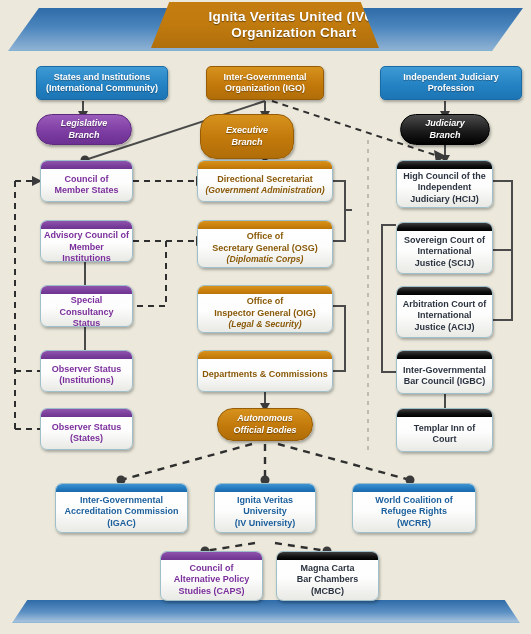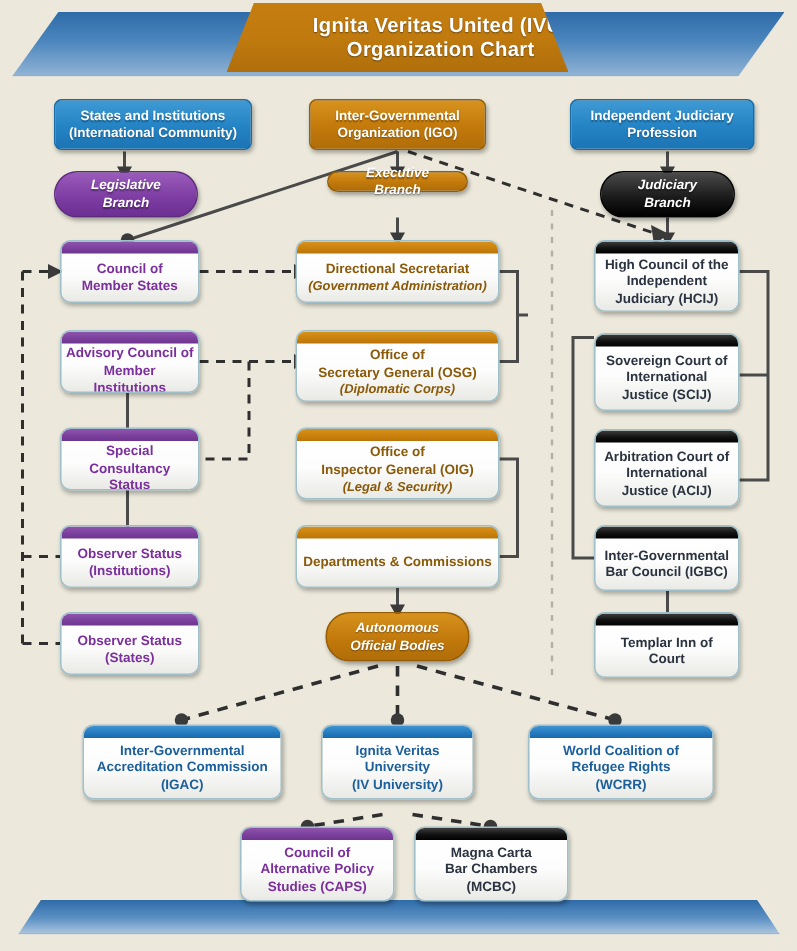--- a/index.html
+++ b/index.html
@@ -186,34 +186,34 @@
       <div>States and Institutions</div>
       <div>(International Community)</div>
     </div>
   </div>
   <div class="srcbox s-orange" style="left:206px;top:66px;width:118px;height:34px;">
     <div>
       <div>Inter-Governmental</div>
       <div>Organization (IGO)</div>
     </div>
   </div>
-  <div class="srcbox s-blue" style="left:380px;top:66px;width:123px;height:34px;">
+  <div class="srcbox s-blue" style="left:380px;top:66px;width:142px;height:34px;">
     <div>
       <div>Independent Judiciary</div>
       <div>Profession</div>
     </div>
   </div>
 
   <div class="pill p-purple" style="left:36px;top:114px;width:96px;height:31px;">
     <div>
       <div>Legislative</div>
       <div>Branch</div>
     </div>
   </div>
-  <div class="pill p-orange" style="left:218px;top:114px;width:94px;height:14px;">
+  <div class="pill p-orange" style="left:200px;top:114px;width:94px;height:45px;">
     <div>
       <div>Executive</div>
       <div>Branch</div>
     </div>
   </div>
   <div class="pill p-black" style="left:400px;top:114px;width:90px;height:31px;">
     <div>
       <div>Judiciary</div>
       <div>Branch</div>
     </div>

